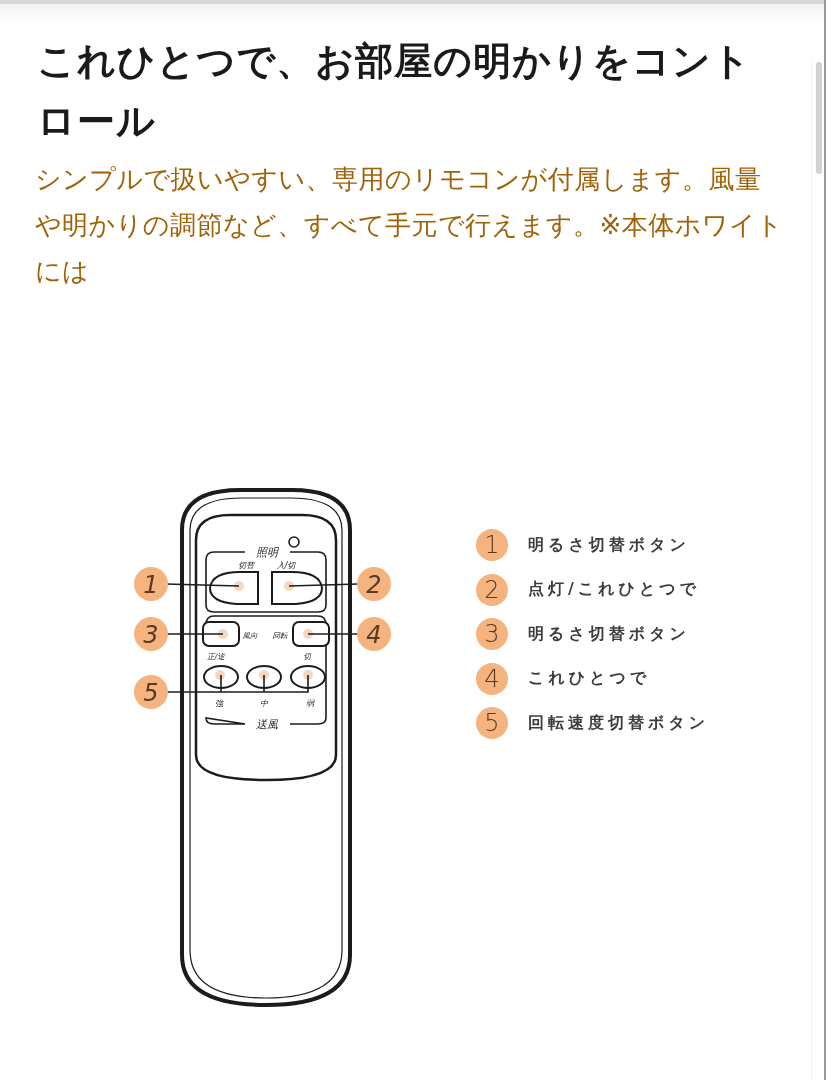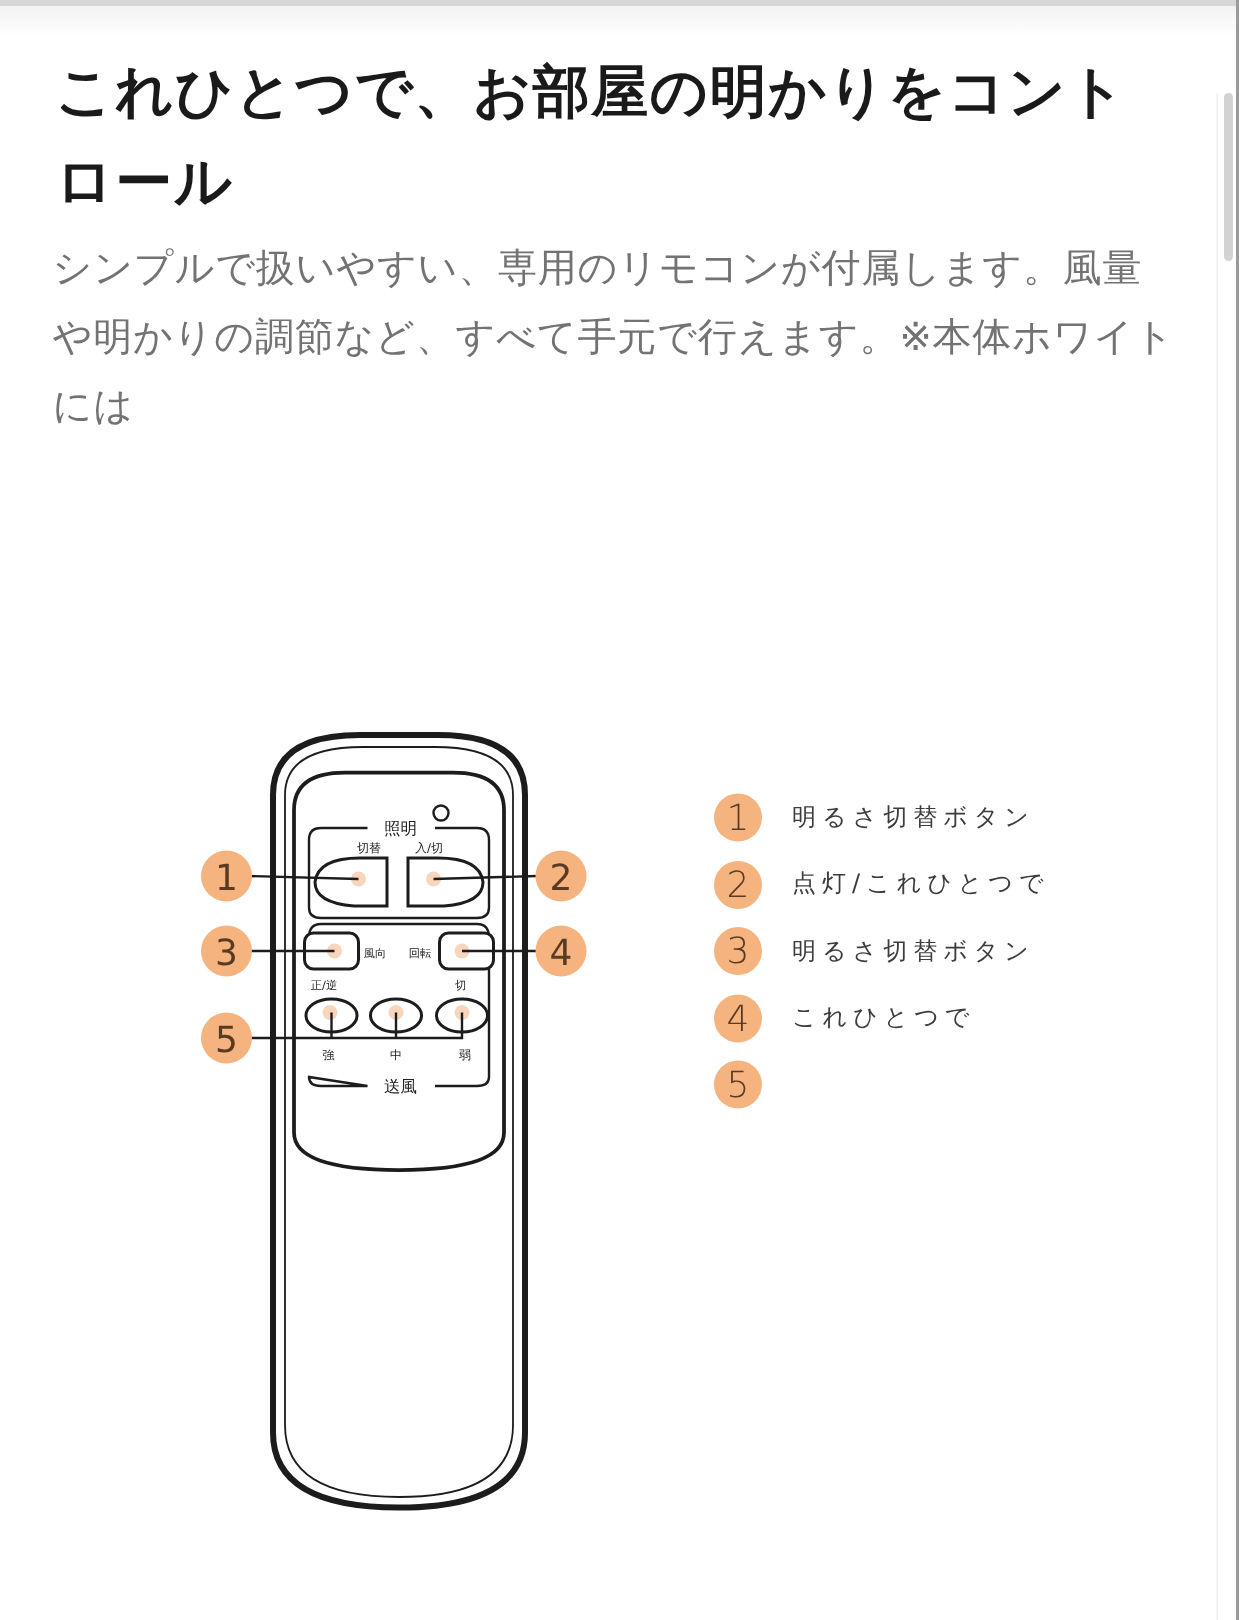--- a/index.html
+++ b/index.html
@@ -15,32 +15,32 @@
   .scroll-thumb { position: absolute; right: 4px; top: 62px; width: 6px; height: 112px; background: #d2d2d2; border-radius: 3px; }
   .edge { position: absolute; right: 0; top: 0; width: 2px; height: 1080px; background: #9a9a9a; }
 
   .title {
     position: absolute; left: 37px; top: 31px; width: 740px;
     font-size: 38px; font-weight: bold; color: #1a1a1a; line-height: 60px;
     letter-spacing: 1px;
   }
   .desc {
     position: absolute; left: 35px; top: 156px; width: 750px;
-    font-size: 26px; color: #737373; line-height: 46px; letter-spacing: 0.5px;
+    font-size: 26px; color: #a16207; line-height: 46px; letter-spacing: 0.5px;
   }
 
-  .diagram { position: absolute; left: 0; top: 470px; width: 826px; height: 540px; }
+  .diagram { position: absolute; left: 0; top: 470px; width: 826px; height: 540px; font-style: italic; }
   .legend { position: absolute; left: 476px; top: 523px; }
   .legend-item { display: flex; align-items: center; height: 44.5px; }
   .badge {
     width: 32px; height: 32px; border-radius: 50%; background: #f5b47f;
     color: #5a3a22; font-size: 24px; line-height: 32px; text-align: center;
     font-family: "DejaVu Sans", sans-serif; font-weight: 300;
   }
-  .legend-label { margin-left: 20px; font-size: 16px; font-weight: normal; color: #3c3c3c; letter-spacing: 4px; }
+  .legend-label { margin-left: 20px; font-size: 16px; font-weight: bold; color: #3c3c3c; letter-spacing: 4px; }
 </style>
 </head>
 <body>
 
 <div class="topbar"></div>
 <div class="topfade"></div>
 
 <h1 class="title" style="margin:0;">これひとつで、お部屋の明かりをコントロール</h1>
 <p class="desc" style="margin:0;">シンプルで扱いやすい、専用のリモコンが付属します。風量や明かりの調節など、すべて手元で行えます。※本体ホワイトには</p>
 
@@ -125,18 +125,19 @@
   <div class="legend-item">
     <div class="badge">3</div>
     <span class="legend-label">明るさ切替ボタン</span>
   </div>
   <div class="legend-item">
     <div class="badge">4</div>
     <span class="legend-label">これひとつで</span>
   </div>
   <div class="legend-item">
     <div class="badge">5</div>
+    <span class="legend-label">回転速度切替ボタン</span>
   </div>
 </div>
 
 <div class="scroll-track"></div>
 <div class="scroll-thumb"></div>
 <div class="edge"></div>
 
 </body></html>

